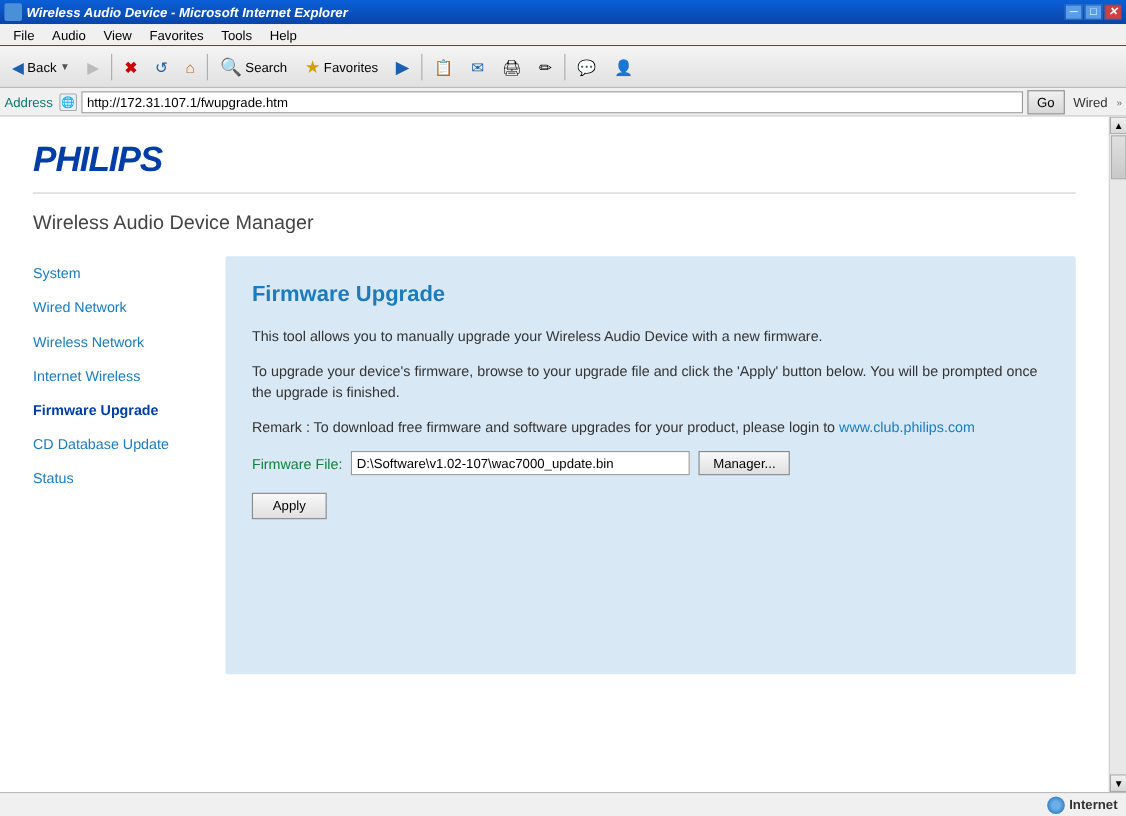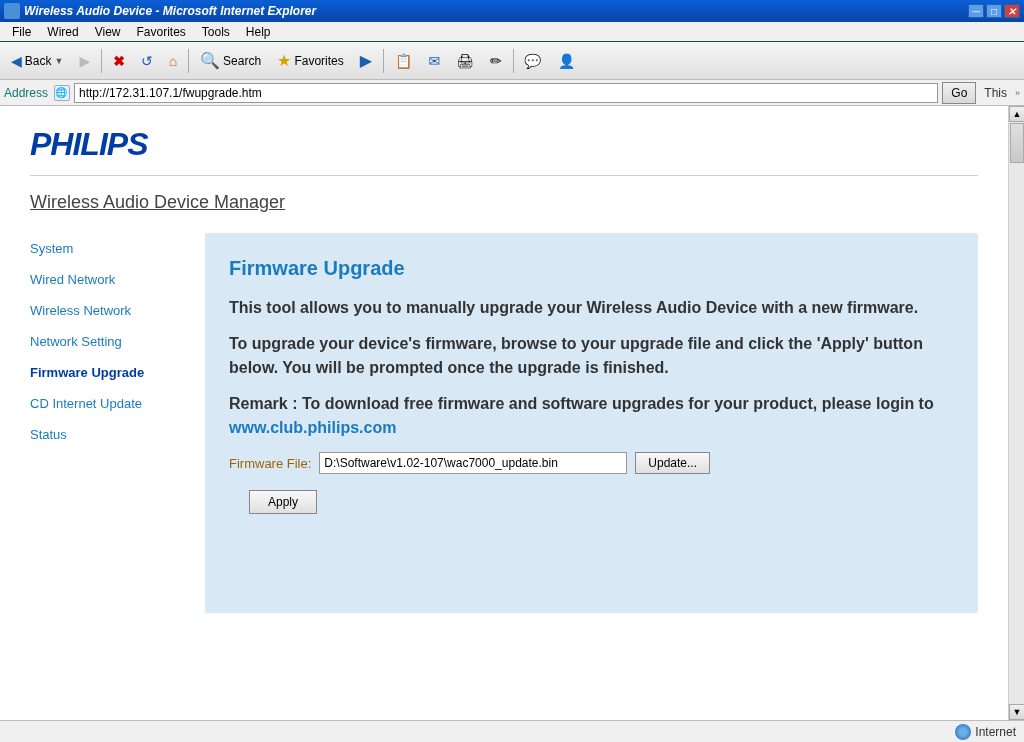--- a/index.html
+++ b/index.html
@@ -150,21 +150,20 @@
       border: none;
       border-top: 1px solid #ccc;
       margin-bottom: 16px;
     }
 
     .page-title {
       color: #444;
       font-size: 18px;
       font-weight: normal;
       margin-bottom: 20px;
-      text-decoration: underline;
     }
 
     
     .main-layout {
       display: flex;
       gap: 20px;
     }
 
     
     .sidebar {
@@ -195,41 +194,40 @@
 
     .content-title {
       color: #1a7bbf;
       font-size: 20px;
       font-weight: bold;
       margin-bottom: 16px;
     }
 
     .content-text {
       color: #333;
-      font-size: 16px;
+      font-size: 13px;
       line-height: 1.5;
       margin-bottom: 12px;
-      font-weight: bold;
     }
 
     .content-link {
       color: #1a7bbf;
       text-decoration: none;
     }
 
     .firmware-file-row {
       display: flex;
       align-items: center;
       margin-bottom: 16px;
       margin-top: 8px;
       gap: 8px;
     }
     .firmware-label {
       font-size: 13px;
-      color: #a16207;
+      color: #15803d;
       white-space: nowrap;
     }
     .firmware-input {
       width: 308px;
       height: 22px;
       border: 1px solid #999;
       background: white;
       padding: 0 4px;
       font-size: 12px;
     }
@@ -241,39 +239,39 @@
       cursor: pointer;
       height: 22px;
     }
 
     .apply-btn {
       background: linear-gradient(to bottom, #f8f8f8, #e0e0e0);
       border: 1px solid #888;
       padding: 4px 18px;
       font-size: 12px;
       cursor: pointer;
-      margin-left: 20px;
     }
 
     
     .status-bar {
       height: 22px;
       background: #f0f0f0;
       border-top: 1px solid #bbb;
       display: flex;
       align-items: center;
       padding: 0 8px;
       font-size: 12px;
       color: #333;
     }
     .status-left { flex: 1; }
     .status-right {
       display: flex;
-      align-items: center;
+      align-items: flex-start;
       gap: 4px;
+      font-weight: bold;
     }
 
     
     .icon-back { font-size: 14px; color: #1a5fb0; }
     .icon-forward { font-size: 14px; color: #888; }
     .icon-stop { color: #cc0000; font-weight: bold; font-size: 14px; }
     .icon-refresh { color: #1a5fb0; font-size: 14px; }
     .icon-home { color: #c06010; font-size: 14px; }
   </style>
 </head>
@@ -284,21 +282,21 @@
   <span class="title-bar-text">Wireless Audio Device - Microsoft Internet Explorer</span>
   <div class="title-bar-buttons">
     <div class="title-bar-btn">─</div>
     <div class="title-bar-btn">□</div>
     <div class="title-bar-btn close">✕</div>
   </div>
 </div>
 
 <div class="menu-bar">
   <span class="menu-item">File</span>
-  <span class="menu-item">Wired</span>
+  <span class="menu-item">Audio</span>
   <span class="menu-item">View</span>
   <span class="menu-item">Favorites</span>
   <span class="menu-item">Tools</span>
   <span class="menu-item">Help</span>
 </div>
 
 <div class="toolbar">
   <button class="toolbar-btn">
     <span class="nav-icon icon-back">◀</span>
     <span>Back</span>
@@ -349,60 +347,60 @@
   <button class="toolbar-btn">
     <span style="font-size:14px; color:#1a5fb0;">👤</span>
   </button>
 </div>
 
 <div class="address-bar">
   <span class="address-label">Address</span>
   <div class="address-icon">🌐</div>
   <input type="text" class="address-input" value="http://172.31.107.1/fwupgrade.htm" style="">
   <button class="go-btn">Go</button>
-  <span class="links-btn">This</span>
+  <span class="links-btn">Wired</span>
   <span style="font-size:9px; color:#666;">»</span>
 </div>
 
 <div class="browser-content">
   <div class="page-area">
     <div class="page-inner">
 
       <div class="philips-logo">PHILIPS</div>
       <hr class="page-divider">
       <div class="page-title">Wireless Audio Device Manager</div>
 
       <div class="main-layout">
 
         <div class="sidebar">
           <a class="sidebar-item" href="#">System</a>
           <a class="sidebar-item" href="#">Wired Network</a>
           <a class="sidebar-item" href="#">Wireless Network</a>
-          <a class="sidebar-item" href="#">Network Setting</a>
+          <a class="sidebar-item" href="#">Internet Wireless</a>
           <a class="sidebar-item active" href="#">Firmware Upgrade</a>
-          <a class="sidebar-item" href="#">CD Internet Update</a>
+          <a class="sidebar-item" href="#">CD Database Update</a>
           <a class="sidebar-item" href="#">Status</a>
         </div>
 
         <div class="content-panel">
           <div class="content-title">Firmware Upgrade</div>
 
           <p class="content-text">This tool allows you to manually upgrade your Wireless Audio Device with a new firmware.</p>
 
           <p class="content-text">To upgrade your device's firmware, browse to your upgrade file and click the 'Apply' button below. You will be prompted once the upgrade is finished.</p>
 
           <p class="content-text">
             <span>Remark : To download free firmware and software upgrades for your product, please login to</span>
             <a class="content-link" href="#">www.club.philips.com</a>
           </p>
 
           <div class="firmware-file-row">
             <span class="firmware-label">Firmware File:</span>
             <input type="text" class="firmware-input" value="D:\Software\v1.02-107\wac7000_update.bin" style="">
-            <button class="browse-btn">Update...</button>
+            <button class="browse-btn">Manager...</button>
           </div>
 
           <button class="apply-btn">Apply</button>
         </div>
 
       </div>
     </div>
 
     <div class="scrollbar-right">
       <div class="scroll-btn">▲</div>

